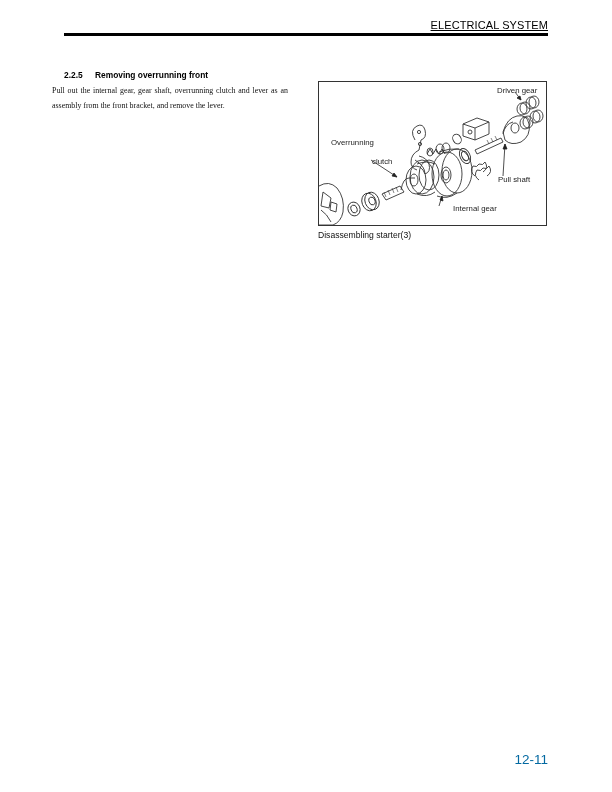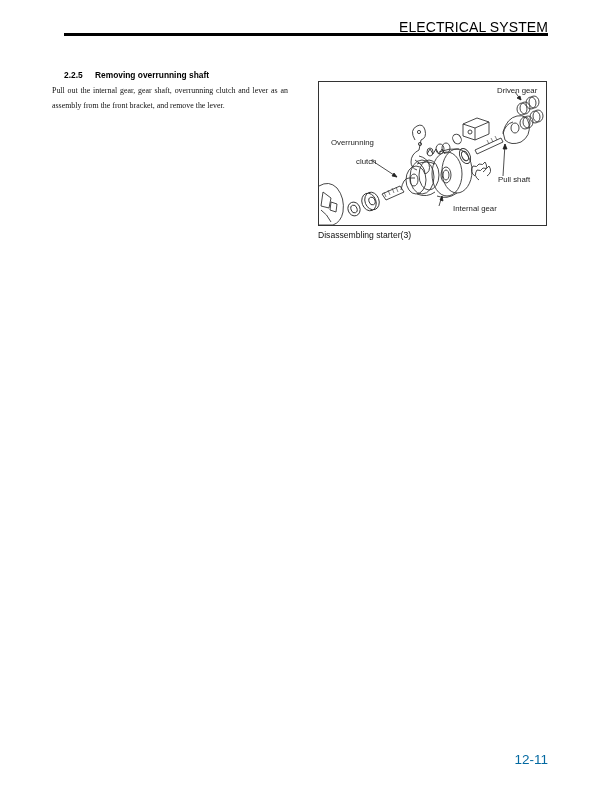--- a/index.html
+++ b/index.html
@@ -1,36 +1,36 @@
 <!DOCTYPE html>
 <html><head>
 <meta charset="utf-8">
 <style>
   html, body { margin: 0; padding: 0; background: #ffffff; }
   body { width: 612px; height: 792px; position: relative; overflow: hidden; color: #111; }
-  .header-title { position: absolute; top: 19px; right: 64px; font-family: "Liberation Sans", sans-serif; font-size: 14px; color: #000; letter-spacing: 0.1px; text-decoration: underline; }
+  .header-title { position: absolute; top: 19px; right: 64px; font-family: "Liberation Sans", sans-serif; font-size: 11px; color: #000; letter-spacing: 0.1px; text-decoration: underline; }
   .header-rule { position: absolute; top: 33px; left: 64px; width: 484px; height: 3px; background: #000; }
   .section-heading { position: absolute; top: 70px; left: 64px; font-family: "Liberation Sans", sans-serif; font-size: 8.4px; font-weight: bold; color: #000; white-space: nowrap; }
   .section-heading .num { display: inline-block; width: 31px; }
   .body-text { position: absolute; top: 83px; left: 52px; width: 236px; font-family: "Liberation Serif", serif; font-size: 7.9px; line-height: 15.3px; color: #111; text-align: justify; }
   .figure { position: absolute; top: 81px; left: 318px; width: 227px; height: 143px; border: 1.3px solid #333; background: #fff; overflow: hidden; }
   .figure svg { position: absolute; left: 0; top: 0; }
   .fig-label { position: absolute; font-family: "Liberation Sans", sans-serif; font-size: 7.8px; color: #222; white-space: nowrap; line-height: 9.5px; }
   .caption { position: absolute; top: 230px; left: 318px; width: 229px; text-align: left; font-family: "Liberation Sans", sans-serif; font-size: 8.6px; color: #111; }
   .page-number { position: absolute; top: 752px; right: 64px; font-family: "Liberation Sans", sans-serif; font-size: 13.5px; color: #0369a1; }
 </style>
 </head>
 <body>
 
 <div>
   <div class="header-title">ELECTRICAL SYSTEM</div>
   <div class="header-rule"></div>
 </div>
 
-<div class="section-heading"><span class="num">2.2.5</span><span>Removing overrunning shaft</span></div>
+<div class="section-heading"><span class="num">2.2.5</span><span>Removing overrunning front</span></div>
 
 <div class="body-text">Pull out the internal gear, gear shaft, overrunning clutch and lever as an assembly from the front bracket, and remove the lever.</div>
 
 <div class="figure">
   <svg width="227" height="143" viewBox="0 0 227 143" fill="none" stroke="#333" stroke-width="0.9">
 
     <g>
       <path d="M0,104 q10,-6 18,2 q8,10 6,24 q-2,10 -10,13 L0,143"></path>
       <path d="M4,110 l8,6 l-2,10 l-8,-2 z"></path>
       <path d="M12,120 l6,2 l-1,8 l-6,-2 z"></path>
@@ -123,20 +123,20 @@
       <line x1="196" y1="10" x2="202" y2="18"></line>
       <path d="M202,18 l-4,-2 l3,-2 z" fill="#222"></path>
       <line x1="184" y1="94" x2="186" y2="62"></line>
       <path d="M186,62 l-2,5 l4,0 z" fill="#222"></path>
       <line x1="120" y1="124" x2="123" y2="114"></line>
       <path d="M123,114 l-2,4 l3,1 z" fill="#222"></path>
     </g>
   </svg>
   <div class="fig-label" style="left:150px; top:4px;padding-left:28px;">Driven gear</div>
   <div class="fig-label" style="left:12px; top:56px;">Overrunning</div>
-  <div class="fig-label" style="left:0; top:75px;padding-left:37px;">clutch</div>
+  <div class="fig-label" style="left:16px; top:75px;padding-left:37px;">clutch</div>
   <div class="fig-label" style="left:179px; top:93px;">Pull shaft</div>
   <div class="fig-label" style="left:118px; top:122px;padding-left:16px;">Internal gear</div>
 </div>
 
 <div class="caption">Disassembling starter(3)</div>
 
 <div class="page-number">12-11</div>
 
 </body></html>

